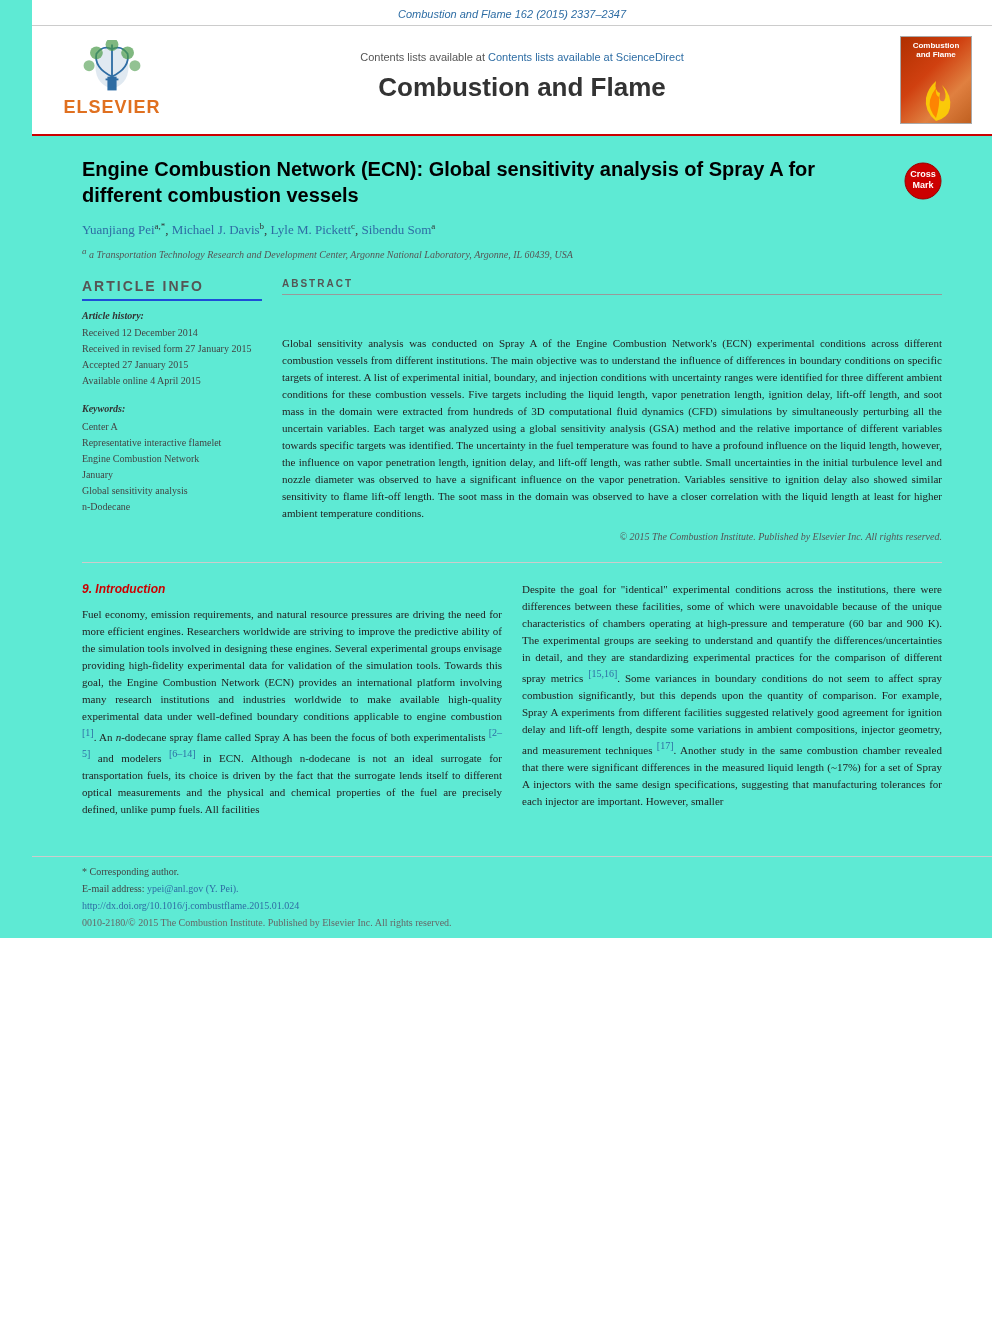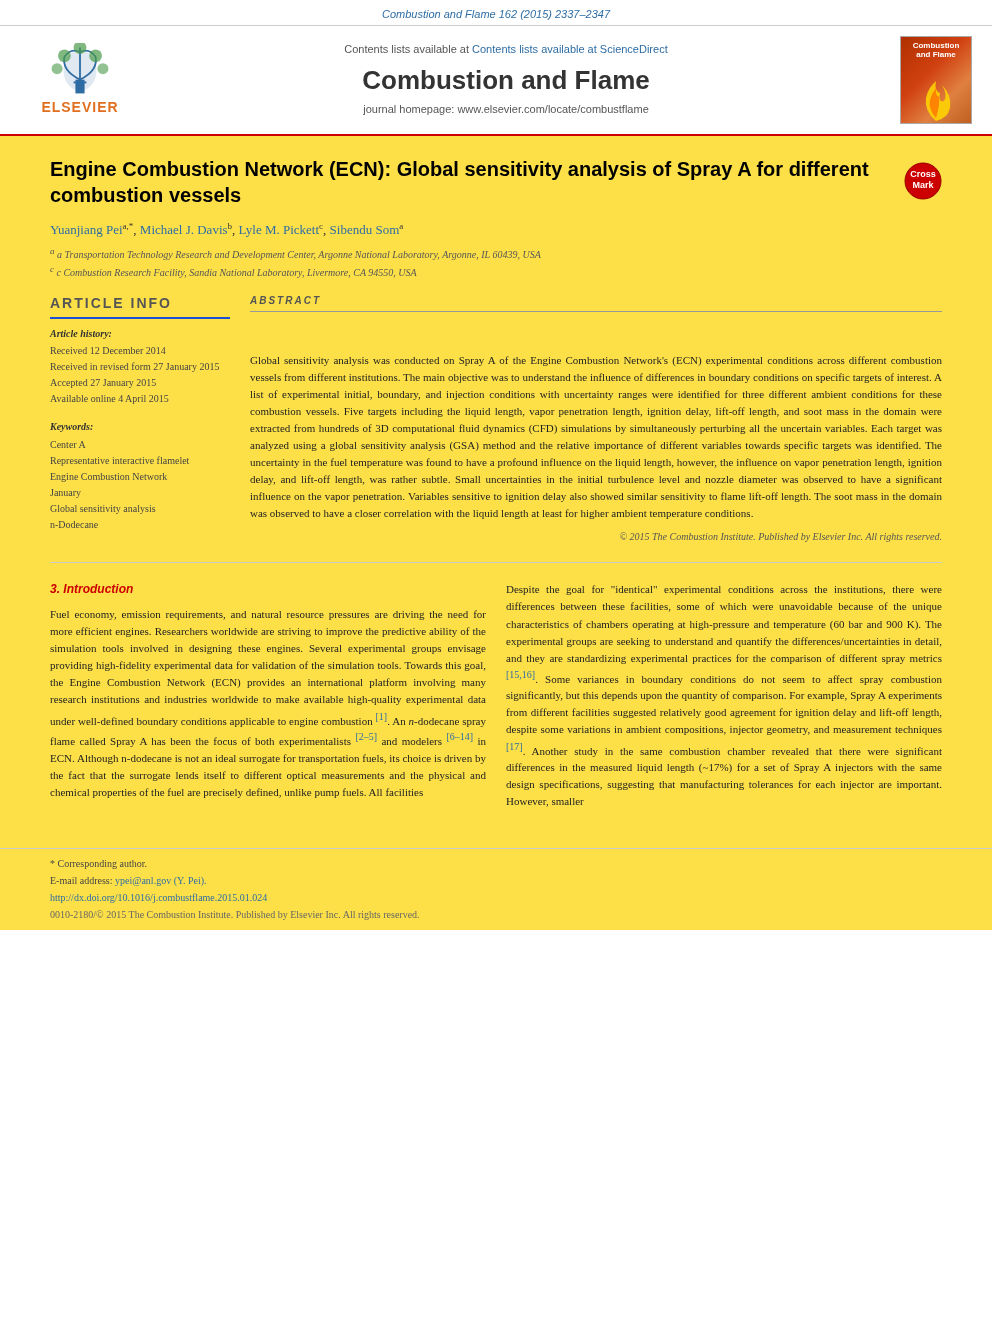--- a/index.html
+++ b/index.html
@@ -7,21 +7,22 @@
       font-family: 'Times New Roman', Times, serif;
       background: #fff;
       color: #000;
       width: 992px;
       min-height: 1323px;
       font-size: 12px;
       line-height: 1.4;
     }
     .page-wrapper {
       width: 992px;
-      background: #fde047;
+      background: #5eead4;
+      padding-left: 32px;
     }
     
     .top-bar {
       background: #fff;
       text-align: center;
       padding: 6px 0 2px 0;
       border-bottom: 1px solid #ccc;
     }
     .top-bar-journal {
       color: #2e6da4;
@@ -45,21 +46,21 @@
       display: flex;
       flex-direction: column;
       align-items: center;
     }
     .elsevier-tree {
       width: 70px;
       height: 55px;
     }
     .elsevier-text {
       color: #e07020;
-      font-size: 14px;
+      font-size: 18px;
       font-weight: bold;
       font-family: Arial, sans-serif;
       letter-spacing: 1px;
     }
     .journal-header-center {
       flex: 1;
       text-align: center;
     }
     .contents-line {
       font-size: 11px;
@@ -189,21 +190,20 @@
     
     .abstract-title {
       font-size: 10px;
       font-weight: bold;
       letter-spacing: 2px;
       color: #555;
       border-bottom: 1px solid #999;
       padding-bottom: 3px;
       margin-bottom: 8px;
       font-family: Arial, sans-serif;
-      font-style: italic;
     }
     .abstract-text {
       font-size: 11px;
       line-height: 1.55;
       color: #222;
       text-align: justify;
       margin-top: 40px;
     }
     .copyright-line {
       font-size: 10px;
@@ -310,21 +310,20 @@
         </svg>
         <span class="elsevier-text">ELSEVIER</span>
       </div>
     </div>
 
     <div class="journal-header-center">
       <div class="contents-line">
         Contents lists available at <span style="color:#2e6da4;">Contents lists available at ScienceDirect</span>
       </div>
       <div class="journal-title-main">Combustion and Flame</div>
-      <div class="journal-homepage">journal homepage: www.elsevier.com/locate/combustflame</div>
     </div>
 
     <div class="journal-header-right">
       <div class="journal-cover">
         <div class="journal-cover-title">
           <span>Combustion and Flame</span>
         </div>
         <svg class="journal-cover-flame" viewBox="0 0 40 50" xmlns="http://www.w3.org/2000/svg">
           <path d="M20 48 Q8 38 10 25 Q12 15 20 8 Q18 18 24 20 Q22 30 28 28 Q32 22 26 12 Q36 22 34 35 Q32 45 20 48Z" fill="#FFD700" opacity="0.85"></path>
           <path d="M20 45 Q12 36 14 27 Q16 20 20 15 Q19 22 23 24 Q24 32 20 45Z" fill="#FF6600" opacity="0.7"></path>
@@ -349,21 +348,20 @@
 
     <div class="authors">
       <span style="color:#2e6da4;">Yuanjiang Pei</span><span class="sup">a,*</span>,
       <span style="color:#2e6da4;">Michael J. Davis</span><span class="sup">b</span>,
       <span style="color:#2e6da4;">Lyle M. Pickett</span><span class="sup">c</span>,
       <span style="color:#2e6da4;">Sibendu Som</span><span class="sup">a</span>
     </div>
 
     <div class="affiliations">
       <div><span class="sup">a</span> <span>a Transportation Technology Research and Development Center, Argonne National Laboratory, Argonne, IL 60439, USA</span></div>
-      <div><span class="sup">c</span> <span>c Combustion Research Facility, Sandia National Laboratory, Livermore, CA 94550, USA</span></div>
     </div>
 
     <div class="article-body">
 
       <div class="article-info-col">
         <div class="info-section-title">ARTICLE INFO</div>
         <div class="info-subsection">Article history:</div>
         <div class="info-item">Received 12 December 2014</div>
         <div class="info-item">Received in revised form 27 January 2015</div>
         <div class="info-item">Accepted 27 January 2015</div>
@@ -385,21 +383,21 @@
         <div class="abstract-text">Global sensitivity analysis was conducted on Spray A of the Engine Combustion Network's (ECN) experimental conditions across different combustion vessels from different institutions. The main objective was to understand the influence of differences in boundary conditions on specific targets of interest. A list of experimental initial, boundary, and injection conditions with uncertainty ranges were identified for three different ambient conditions for these combustion vessels. Five targets including the liquid length, vapor penetration length, ignition delay, lift-off length, and soot mass in the domain were extracted from hundreds of 3D computational fluid dynamics (CFD) simulations by simultaneously perturbing all the uncertain variables. Each target was analyzed using a global sensitivity analysis (GSA) method and the relative importance of different variables towards specific targets was identified. The uncertainty in the fuel temperature was found to have a profound influence on the liquid length, however, the influence on vapor penetration length, ignition delay, and lift-off length, was rather subtle. Small uncertainties in the initial turbulence level and nozzle diameter was observed to have a significant influence on the vapor penetration. Variables sensitive to ignition delay also showed similar sensitivity to flame lift-off length. The soot mass in the domain was observed to have a closer correlation with the liquid length at least for higher ambient temperature conditions.</div>
         <div class="copyright-line">© 2015 The Combustion Institute. Published by Elsevier Inc. All rights reserved.</div>
       </div>
     </div>
 
     <hr class="section-divider">
 
     <div class="main-two-col">
 
       <div class="main-col-left">
-        <div class="section-heading">3. Introduction</div>
+        <div class="section-heading">9. Introduction</div>
         <div class="body-text">
           Fuel economy, emission requirements, and natural resource pressures are driving the need for more efficient engines. Researchers worldwide are striving to improve the predictive ability of the simulation tools involved in designing these engines. Several experimental groups envisage providing high-fidelity experimental data for validation of the simulation tools. Towards this goal, the Engine Combustion Network (ECN) provides an international platform involving many research institutions and industries worldwide to make available high-quality experimental data under well-defined boundary conditions applicable to engine combustion <span class="ref">[1]</span>. An <em>n</em>-dodecane spray flame called Spray A has been the focus of both experimentalists <span class="ref">[2–5]</span> and modelers <span class="ref">[6–14]</span> in ECN. Although n-dodecane is not an ideal surrogate for transportation fuels, its choice is driven by the fact that the surrogate lends itself to different optical measurements and the physical and chemical properties of the fuel are precisely defined, unlike pump fuels. All facilities
         </div>
       </div>
 
       <div class="main-col-right">
         <div class="body-text">
           Despite the goal for "identical" experimental conditions across the institutions, there were differences between these facilities, some of which were unavoidable because of the unique characteristics of chambers operating at high-pressure and temperature (60 bar and 900 K). The experimental groups are seeking to understand and quantify the differences/uncertainties in detail, and they are standardizing experimental practices for the comparison of different spray metrics <span class="ref">[15,16]</span>. Some variances in boundary conditions do not seem to affect spray combustion significantly, but this depends upon the quantity of comparison. For example, Spray A experiments from different facilities suggested relatively good agreement for ignition delay and lift-off length, despite some variations in ambient compositions, injector geometry, and measurement techniques <span class="ref">[17]</span>. Another study in the same combustion chamber revealed that there were significant differences in the measured liquid length (~17%) for a set of Spray A injectors with the same design specifications, suggesting that manufacturing tolerances for each injector are important. However, smaller
         </div>
       </div>

